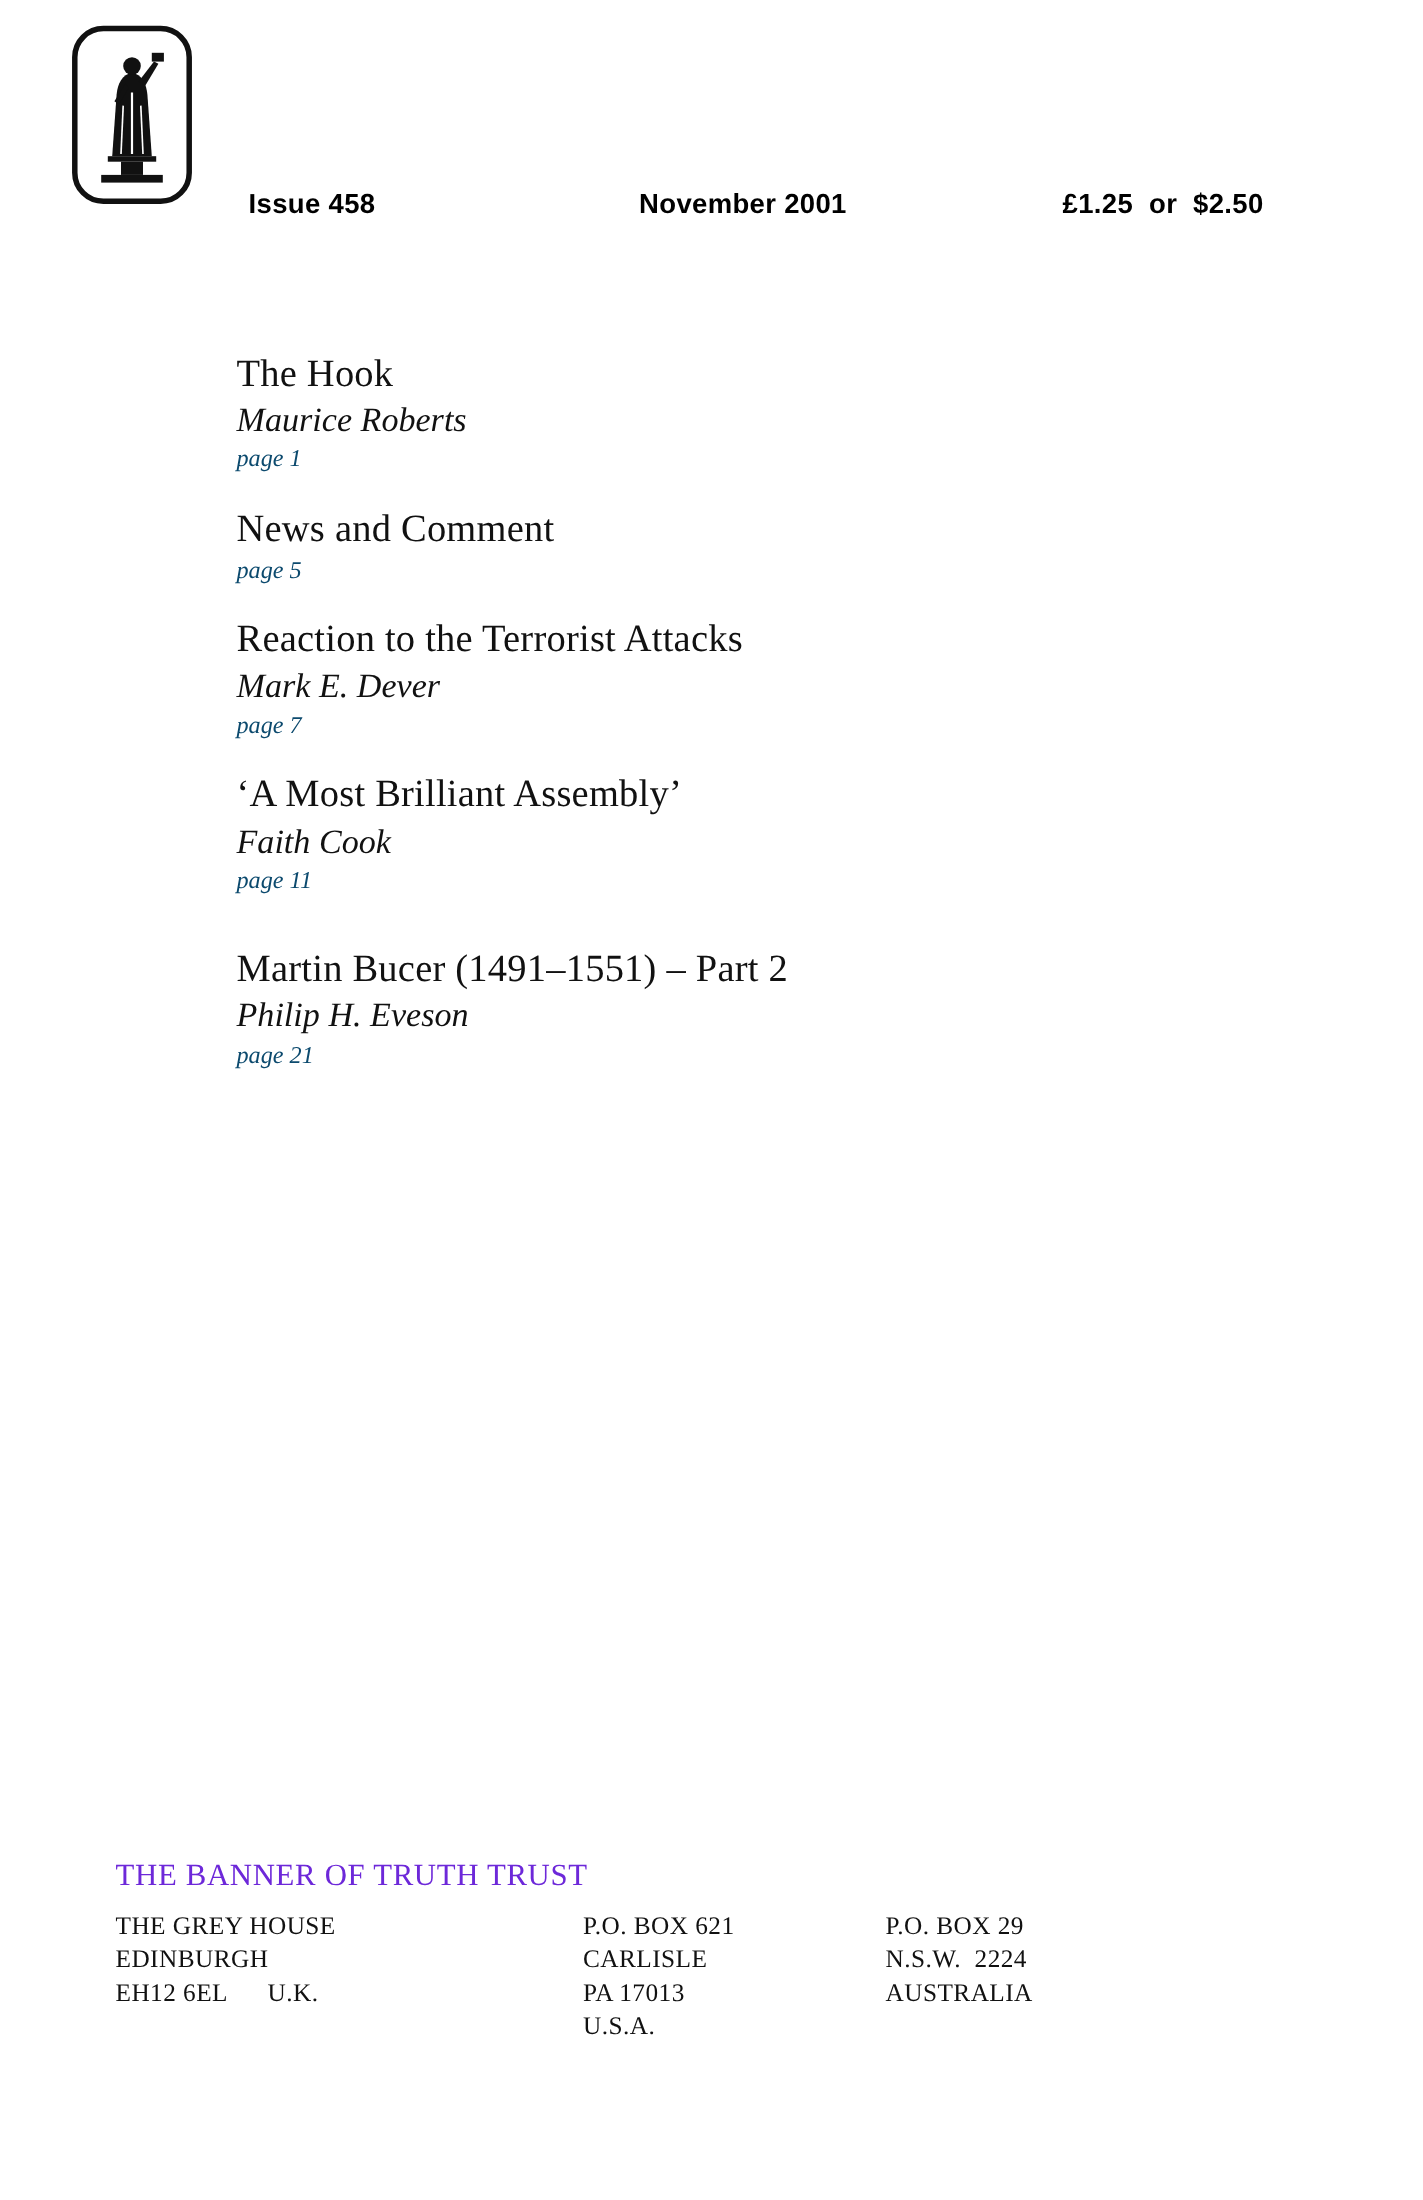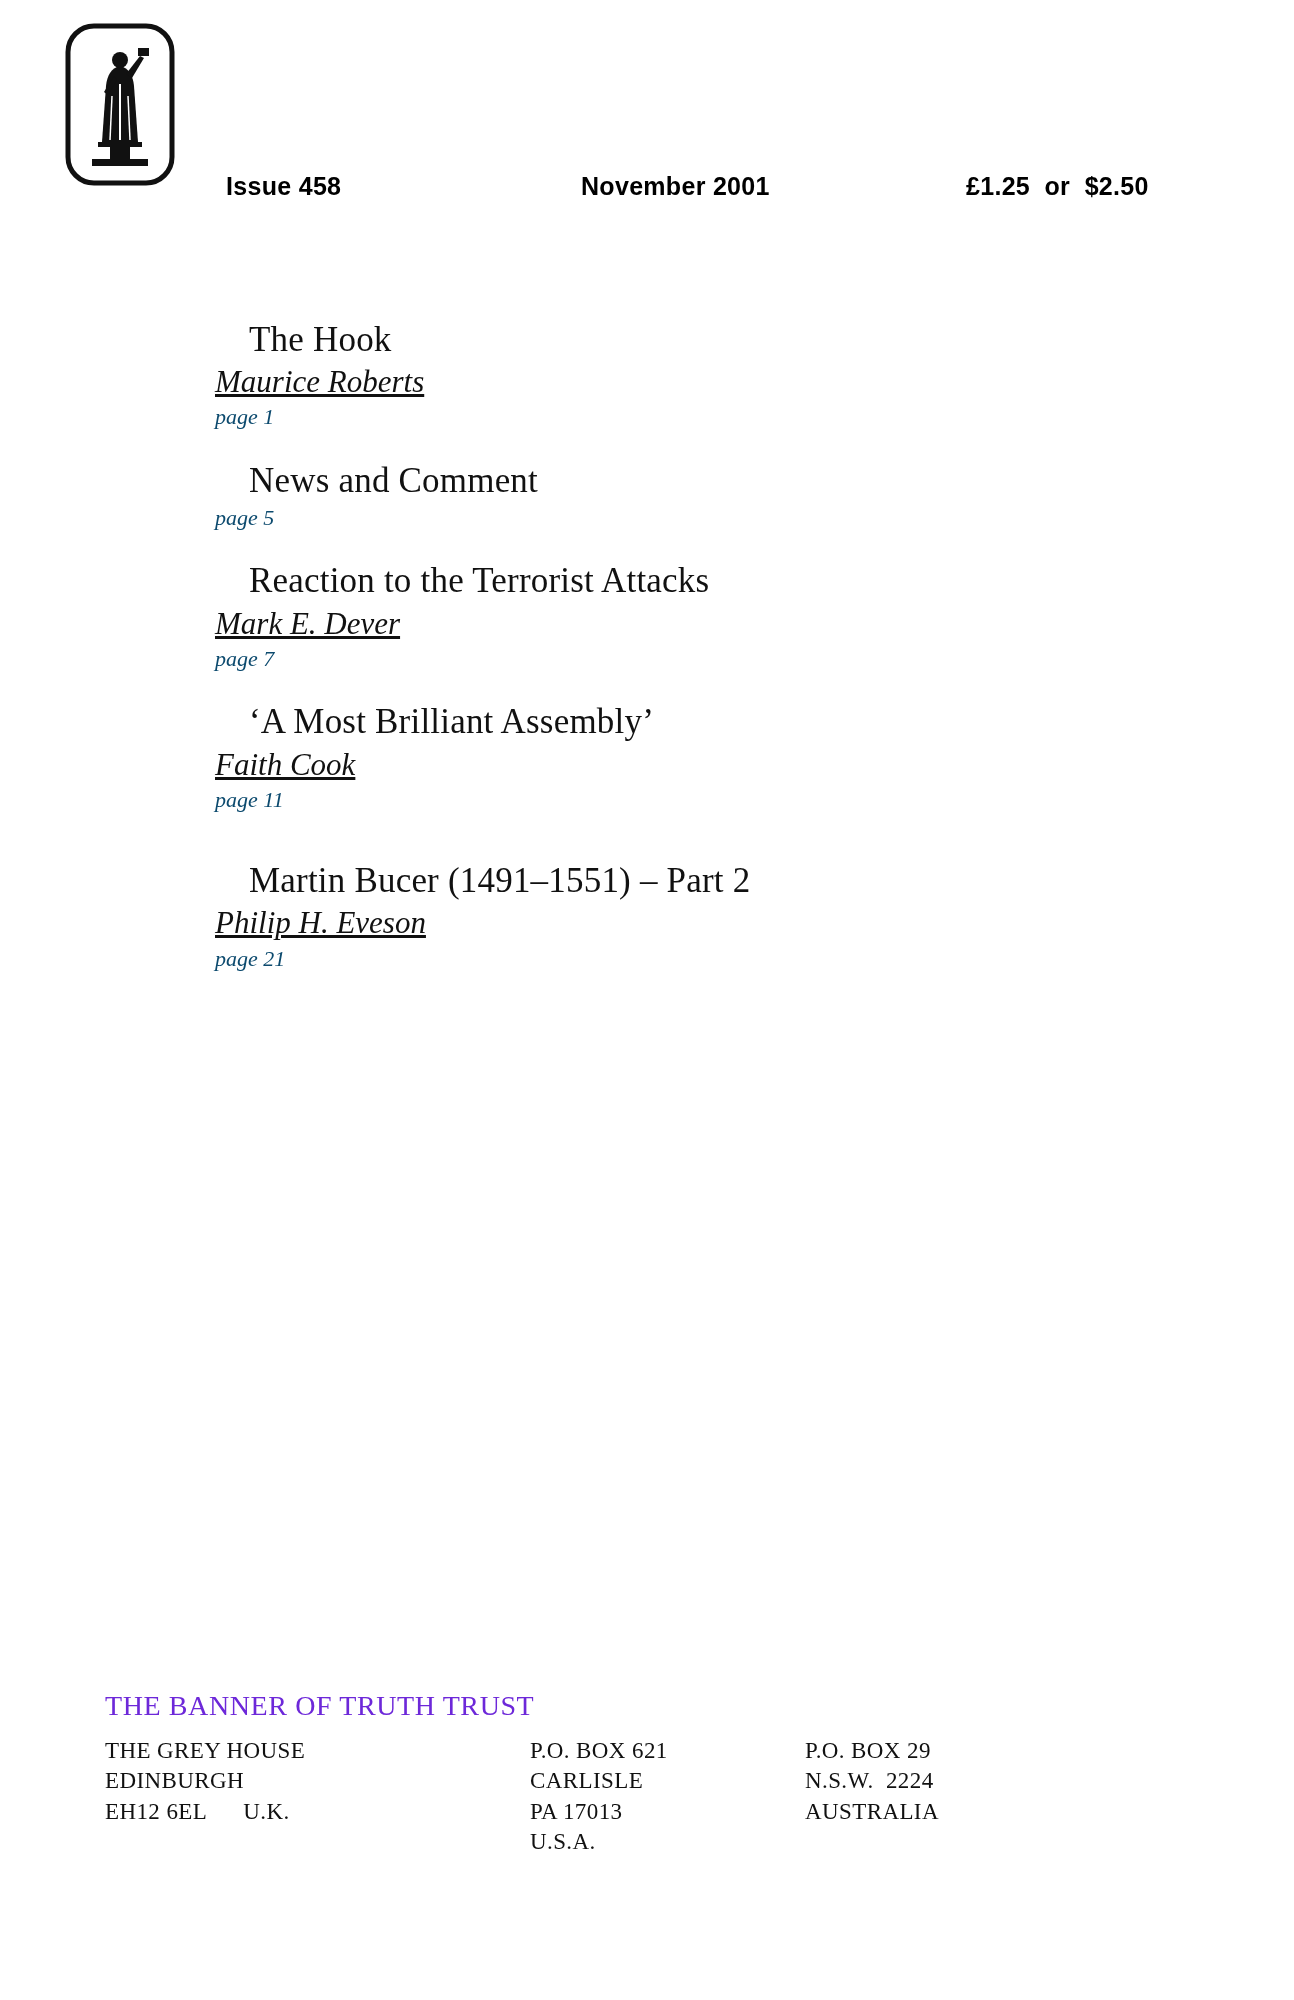--- a/index.html
+++ b/index.html
@@ -75,30 +75,28 @@
   }
   .entry.gap-extra {
     margin-bottom: 48px;
   }
   .entry-title {
     font-family: "Liberation Serif", serif;
     font-size: 35px;
     line-height: 1.15;
     color: #111;
     letter-spacing: 0.2px;
-    margin-left: 34px;
   }
   .entry-author {
     font-family: "Liberation Serif", serif;
     font-style: italic;
     font-size: 31px;
     line-height: 1.2;
     margin-top: 3px;
     color: #111;
-    text-decoration: underline;
   }
   .entry-page {
     font-family: "Liberation Serif", serif;
     font-style: italic;
     font-size: 22px;
     line-height: 1.2;
     margin-top: 4px;
     color: #0c4a6e;
   }
 

